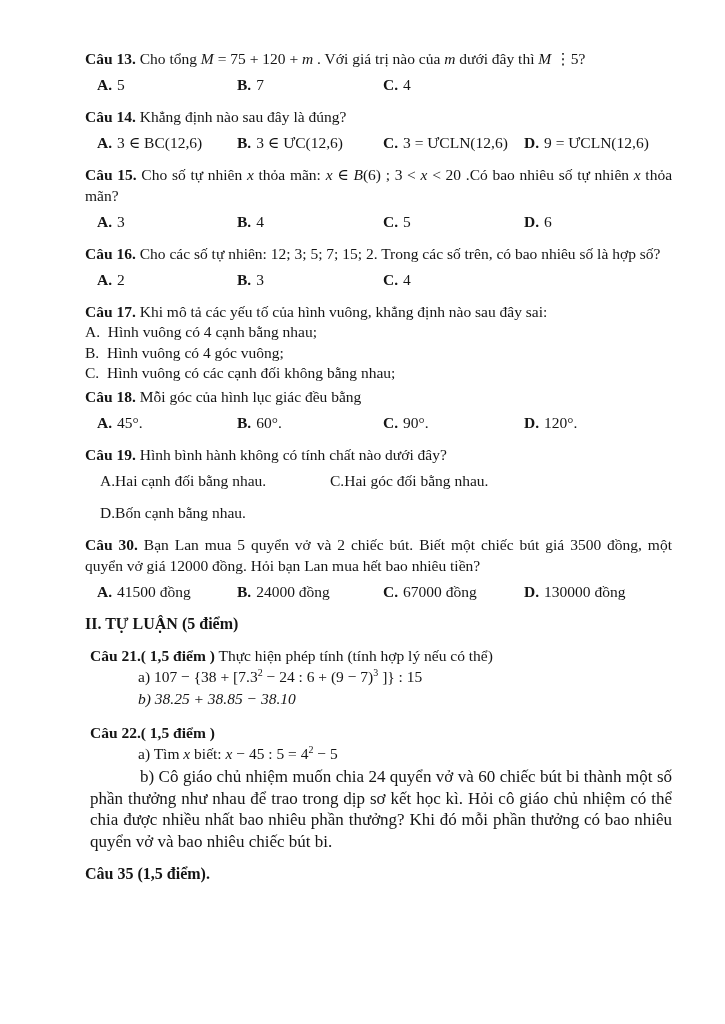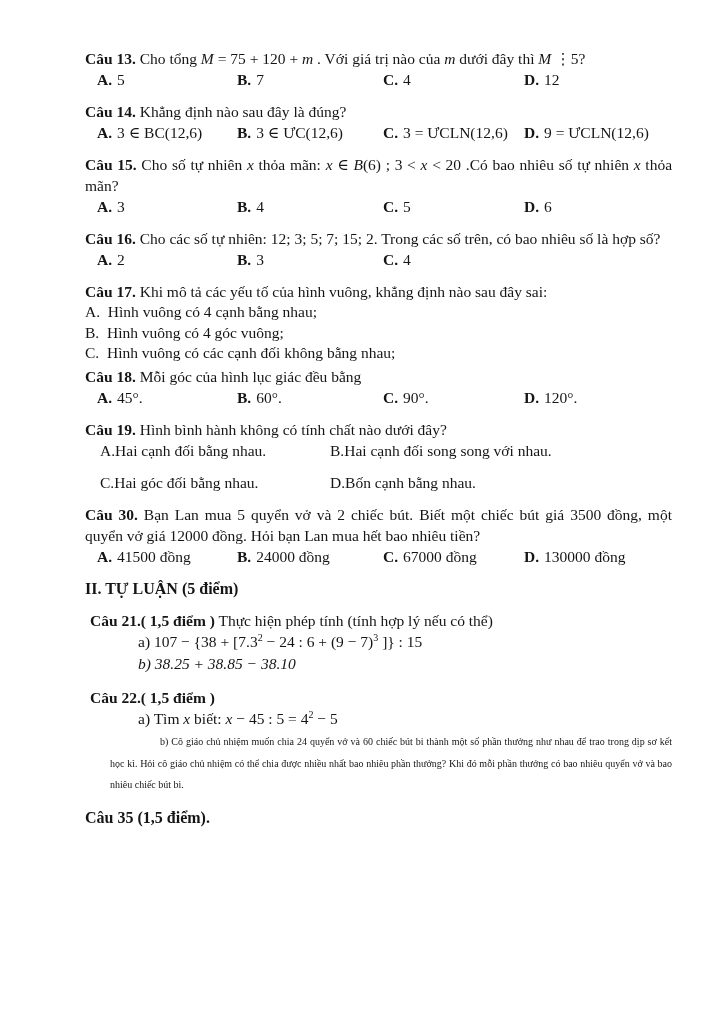--- a/index.html
+++ b/index.html
@@ -7,45 +7,44 @@
     width:725px;height:1024px;background:#ffffff;overflow:hidden;
     font-family:"Liberation Serif","DejaVu Serif",serif;
     color:#151515;
   }
   .page{width:725px;height:1024px;box-sizing:border-box;padding:48px 53px 0 85px;}
   p{margin:0;}
   .qline{font-size:15.5px;line-height:21px;text-align:justify;}
   .qlabel{font-weight:bold;}
   .block{margin:0 0 11px 0;}
   .block.mb0{margin-bottom:2px;}
-  .opts{display:grid;padding-left:12px;font-size:15.5px;line-height:21px;}
+  .opts{display:grid;margin-top:5px;padding-left:12px;font-size:15.5px;line-height:21px;}
   .opts.cols4{grid-template-columns:140px 146px 141px 1fr;}
   .opts.cols2{grid-template-columns:230px 1fr;row-gap:11px;padding-left:15px;}
   .okey{font-weight:bold;margin-right:5px;}
   .opts.plain .okey{font-weight:normal;margin-right:0;}
   .litem{font-size:15.5px;line-height:20.5px;white-space:pre-wrap;}
   .heading-line{font-weight:bold;font-size:16px;line-height:21px;}
   .eline{font-size:15.5px;line-height:22.5px;}
-  .epara{font-size:10px;line-height:21.5px;text-align:justify;text-indent:50px;margin-top:1px;margin-left:20px;}
+  .epara{font-size:17px;line-height:21.5px;text-align:justify;text-indent:50px;margin-top:1px;}
   sup{font-size:10px;line-height:0;}
   i{font-style:italic;}
   b{font-weight:normal;}
 </style>
 </head>
 <body>
 
 <div class="page">
   <div id="doc">
       <div class="block mc">
         <p class="qline"><b class="qlabel">Câu 13.</b><span class="seg"> Cho tổng </span><i class="seg">M</i><span class="seg"> = 75 + 120 + </span><i class="seg">m</i><span class="seg"> . Với giá trị nào của </span><i class="seg">m</i><span class="seg"> dưới đây thì </span><i class="seg">M</i><span class="seg"> ⋮5?</span></p>
         <div class="opts cols4">
           <span class="opt"><b class="okey">A.</b><span class="otext">5</span></span>
           <span class="opt"><b class="okey">B.</b><span class="otext">7</span></span>
           <span class="opt"><b class="okey">C.</b><span class="otext">4</span></span>
-          <span class="opt"><b class="okey">D.</b><span class="otext">12</span></span>
         </div>
       </div>
       <div class="block mc">
         <p class="qline"><b class="qlabel">Câu 14.</b><span class="seg"> Khẳng định nào sau đây là đúng?</span></p>
         <div class="opts cols4">
           <span class="opt"><b class="okey">A.</b><span class="otext">3 ∈ BC(12,6)</span></span>
           <span class="opt"><b class="okey">B.</b><span class="otext">3 ∈ ƯC(12,6)</span></span>
           <span class="opt"><b class="okey">C.</b><span class="otext">3 = ƯCLN(12,6)</span></span>
           <span class="opt"><b class="okey">D.</b><span class="otext">9 = ƯCLN(12,6)</span></span>
         </div>
@@ -79,21 +78,20 @@
           <span class="opt"><b class="okey">A.</b><span class="otext">45°.</span></span>
           <span class="opt"><b class="okey">B.</b><span class="otext">60°.</span></span>
           <span class="opt"><b class="okey">C.</b><span class="otext">90°.</span></span>
           <span class="opt"><b class="okey">D.</b><span class="otext">120°.</span></span>
         </div>
       </div>
       <div class="block mc">
         <p class="qline"><b class="qlabel">Câu 19.</b><span class="seg"> Hình bình hành không có tính chất nào dưới đây?</span></p>
         <div class="opts cols2 plain">
           <span class="opt"><b class="okey">A.</b><span class="otext">Hai cạnh đối bằng nhau.</span></span>
-          <span class="opt"><b class="okey">B.</b><span class="otext">Hai cạnh đối song song với nhau.</span></span>
           <span class="opt"><b class="okey">C.</b><span class="otext">Hai góc đối bằng nhau.</span></span>
           <span class="opt"><b class="okey">D.</b><span class="otext">Bốn cạnh bằng nhau.</span></span>
         </div>
       </div>
       <div class="block mc">
         <p class="qline"><b class="qlabel">Câu 30.</b><span class="seg"> Bạn Lan mua 5 quyển vở và 2 chiếc bút. Biết một chiếc bút giá 3500 đồng, một quyển vở giá 12000 đồng. Hỏi bạn Lan mua hết bao nhiêu tiền?</span></p>
         <div class="opts cols4">
           <span class="opt"><b class="okey">A.</b><span class="otext">41500 đồng</span></span>
           <span class="opt"><b class="okey">B.</b><span class="otext">24000 đồng</span></span>
           <span class="opt"><b class="okey">C.</b><span class="otext">67000 đồng</span></span>

